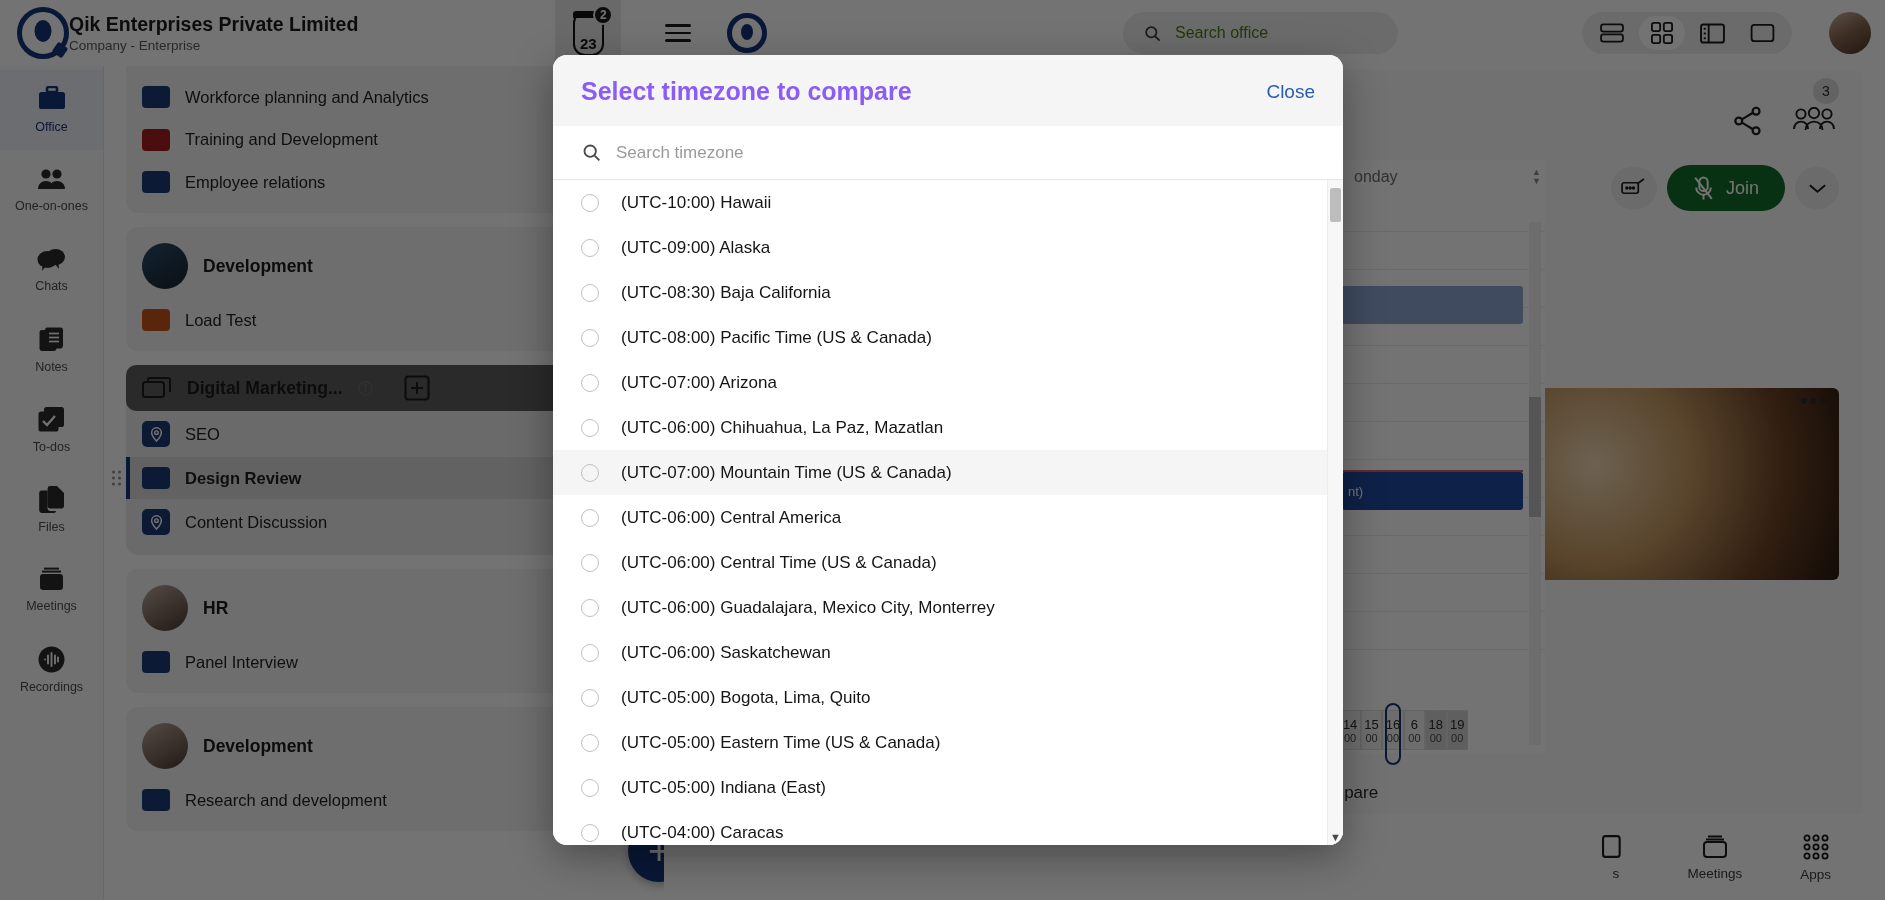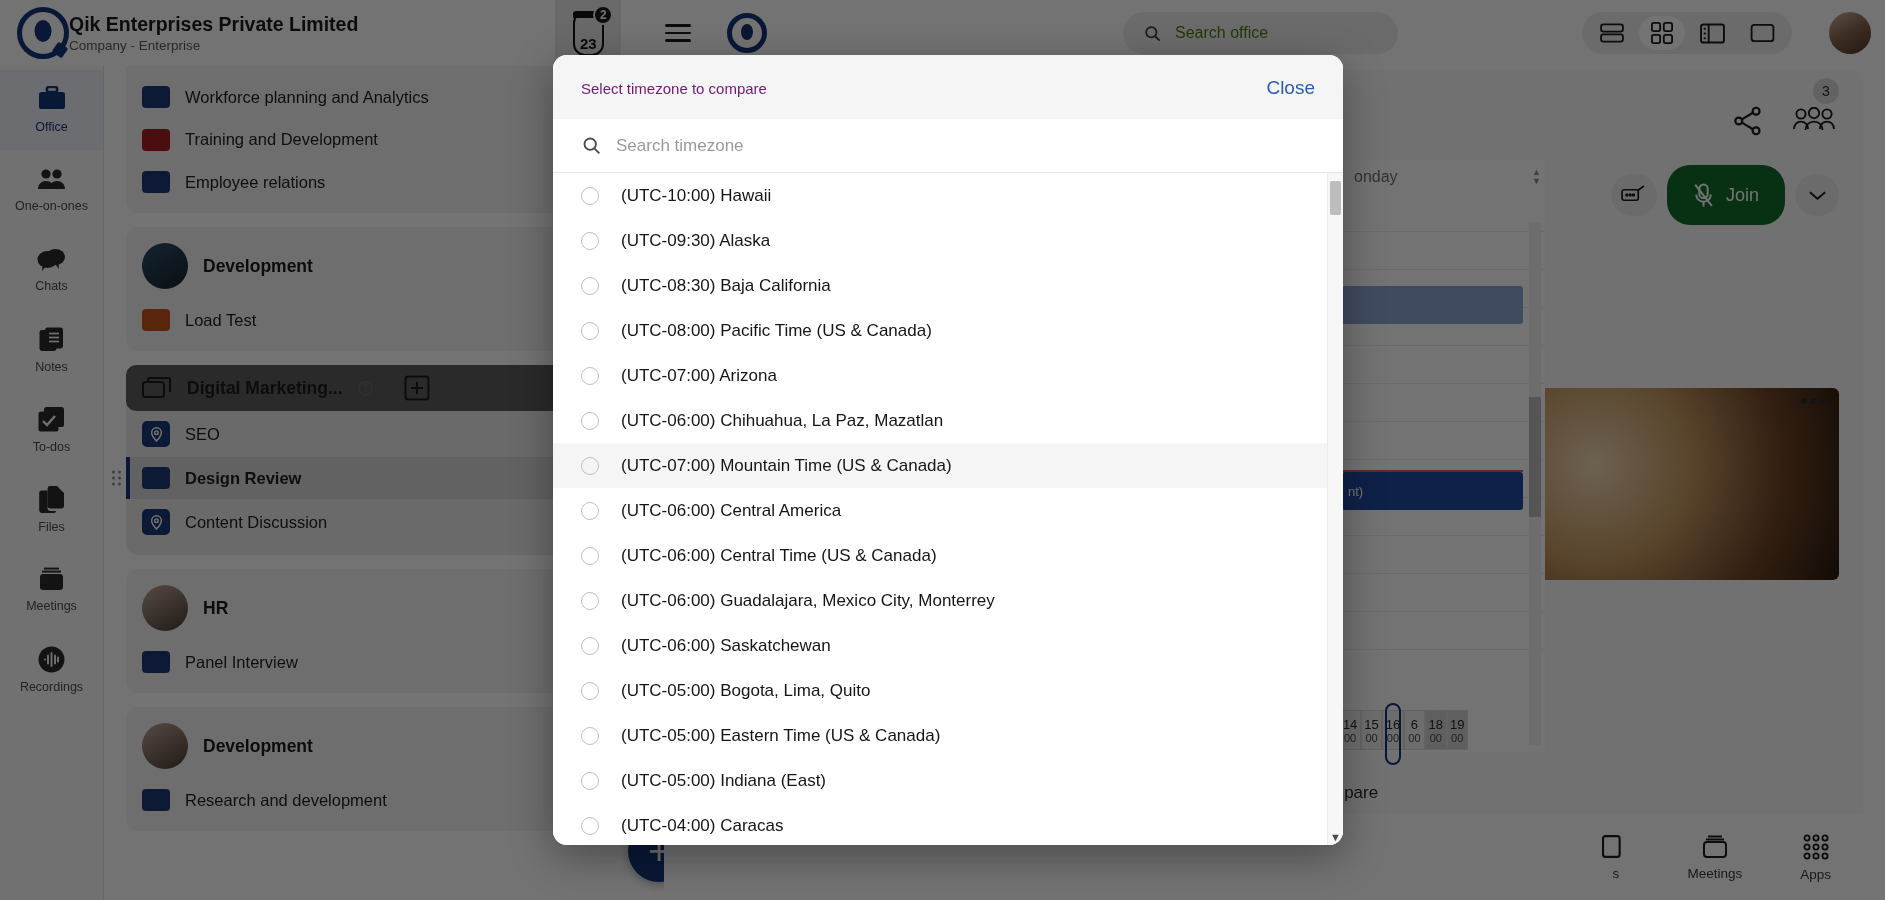--- a/index.html
+++ b/index.html
@@ -202,21 +202,21 @@
 
   .mp-toolbar {
     position: absolute; right: 24px; top: 95px;
     display: flex; align-items: center; gap: 10px;
   }
   .tool-chip {
     width: 46px; height: 42px; border-radius: 21px; background: #eeeeef;
     display: flex; align-items: center; justify-content: center;
   }
   .join-btn {
-    height: 60px; border-radius: 23px; background: #126b2b; color: #fff;
+    height: 46px; border-radius: 23px; background: #126b2b; color: #fff;
     display: flex; align-items: center; gap: 12px; padding: 0 26px;
     font-size: 18px;
   }
   .join-caret {
     width: 44px; height: 42px; border-radius: 21px; background: #eeeeef;
     display: flex; align-items: center; justify-content: center;
   }
 
   
   .daycol {
@@ -289,21 +289,21 @@
     position: absolute; z-index: 60;
     left: 553px; top: 55px; width: 790px; height: 790px;
     background: #ffffff; border-radius: 14px;
     box-shadow: 0 12px 40px rgba(0,0,0,.35);
     overflow: hidden; display: flex; flex-direction: column;
   }
   .modal-head {
     background: #f5f5f5; padding: 22px 28px 20px 28px;
     display: flex; align-items: center;
   }
-  .modal-title { font-size: 15px; font-weight: 400; color: #701a75; }
+  .modal-title { font-size: 25px; font-weight: 700; color: #8b5cf6; }
   .modal-close { margin-left: auto; font-size: 19px; color: #2a5db0; }
   .modal-search {
     display: flex; align-items: center; gap: 14px;
     padding: 16px 28px; border-bottom: 1px solid #e6e6e6; background:#fff;
   }
   .modal-search .ph { font-size: 17px; color: #9a9a9a; }
   .tz-list { flex: 1; overflow: hidden; position: relative; background: #fff; }
   .tz-item {
     display: flex; align-items: center; gap: 22px;
     height: 45px; padding: 0 28px;
@@ -792,21 +792,21 @@
       <span class="ph">Search timezone</span>
     </div>
 
     <div class="tz-list">
       <div class="tz-item">
         <span class="radio"></span>
         <span class="tz-label">(UTC-10:00) Hawaii</span>
       </div>
       <div class="tz-item">
         <span class="radio"></span>
-        <span class="tz-label">(UTC-09:30) Alaska</span>
+        <span class="tz-label">(UTC-09:00) Alaska</span>
       </div>
       <div class="tz-item">
         <span class="radio"></span>
         <span class="tz-label">(UTC-08:30) Baja California</span>
       </div>
       <div class="tz-item">
         <span class="radio"></span>
         <span class="tz-label">(UTC-08:00) Pacific Time (US &amp; Canada)</span>
       </div>
       <div class="tz-item">

